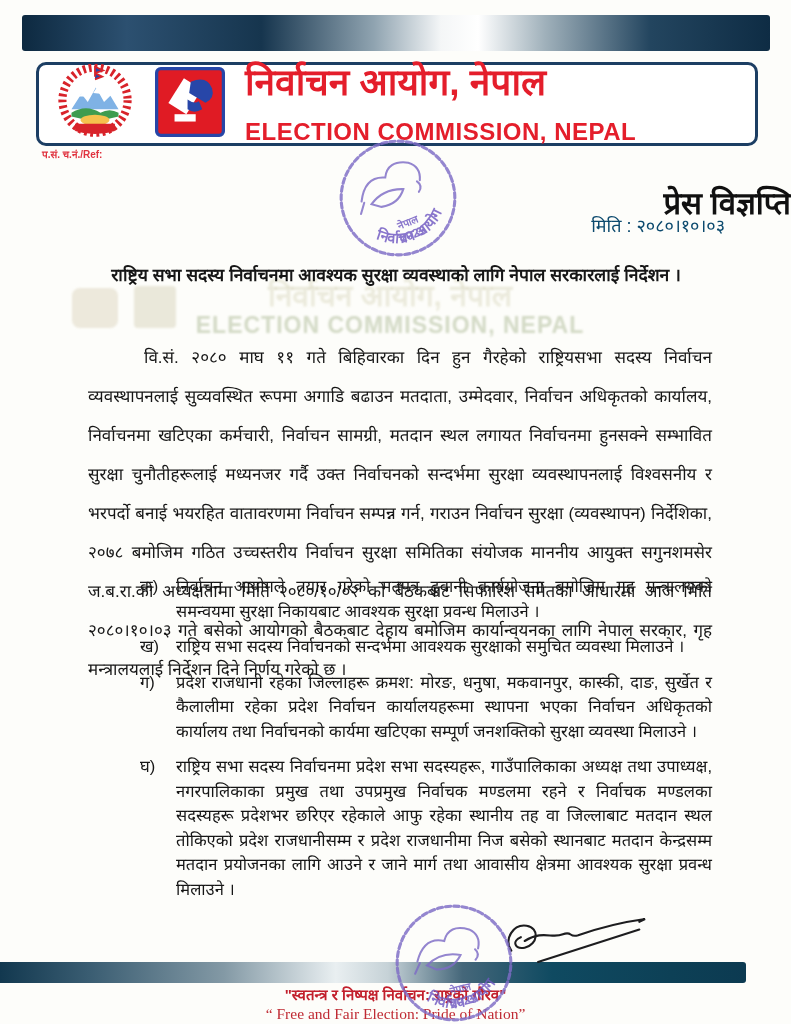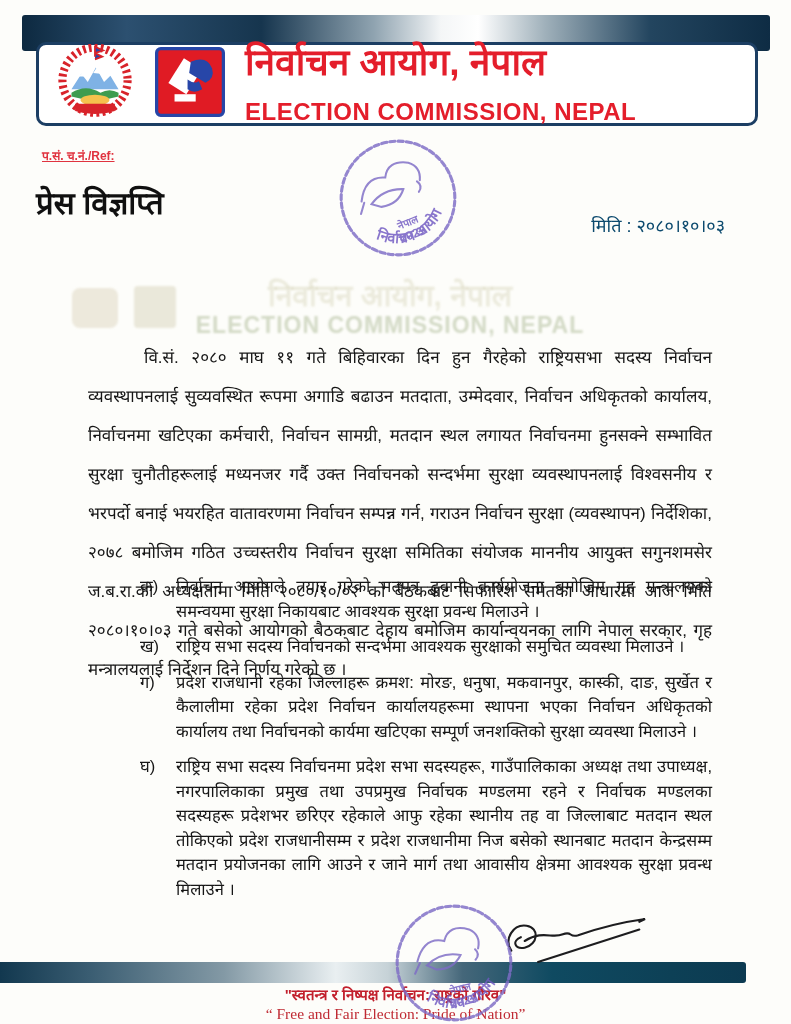--- a/index.html
+++ b/index.html
@@ -16,36 +16,36 @@
       #f4f6f7 56%,#ffffff 61%,#9fb0ba 70%,#23455f 84%,#0e2c44 100%);
   }
   .scan-bar-bottom {
     position:absolute; left:0; top:962px; width:746px; height:21px; border-radius:0 3px 3px 0;
     background:linear-gradient(90deg,#12384f 0%,#3a5d72 12%,#8399a5 30%,#e9eff1 45%,
       #c6d2d7 52%,#45677a 62%,#0f4a61 74%,#0d4056 90%,#0c3a51 100%);
     z-index:1;
   }
   
   .header-box {
-    position:absolute; left:36px; top:42px; width:722px; height:84px;
+    position:absolute; left:36px; top:62px; width:722px; height:84px;
     background:#ffffff; border:3px solid #1c3e63; border-radius:10px;
     display:flex; align-items:center; padding:3px 12px; gap:16px;
   }
   .titles { display:flex; flex-direction:column; line-height:1.02; margin-left:4px; }
   .title-np { color:#e41e2b; font-weight:bold; font-size:37px; }
   .title-en { color:#e41e2b; font-weight:bold; font-size:24px; letter-spacing:.5px; margin-top:18px; }
-  .ref-line { position:absolute; left:42px; top:147px; color:#e0333f; font-size:12px; font-weight:bold;text-decoration:underline; }
+  .ref-line { position:absolute; left:42px; top:147px; color:#e0333f; font-size:10px; font-weight:bold; }
 
   
   .stamp { position:absolute; width:124px; height:124px; opacity:.82; pointer-events:none; z-index:3; }
   .stamp-1 { left:336px; top:136px; transform:rotate(-22deg); }
   .stamp-2 { left:392px; top:901px; transform:rotate(-14deg); }
 
-  .press-title { position:absolute; left:0; right:0; top:181px; text-align:left;
-    font-size:31px; font-weight:bold; color:#101010; z-index:4;padding-left:36px; }
+  .press-title { position:absolute; left:0; right:0; top:181px; text-align:right;
+    font-size:31px; font-weight:bold; color:#101010; z-index:4; }
   .date-line { position:absolute; right:66px; top:213px; font-size:18px; color:#0c4a6e; }
 
   .subject { position:absolute; left:56px; width:680px; top:262px; text-align:center;
     font-weight:bold; font-size:17.5px; z-index:2; }
 
   
   .ghost { position:absolute; left:60px; width:660px; top:280px; text-align:center;
     filter:blur(1.3px); pointer-events:none; z-index:0; }
   .ghost-np { font-size:30px; font-weight:bold; color:rgba(175,168,112,.22); line-height:1.05; }
   .ghost-en { font-size:23px; font-weight:bold; color:rgba(148,166,118,.40); letter-spacing:1px; }
@@ -128,20 +128,21 @@
   <div class="press-title">प्रेस विज्ञप्ति</div>
   <div class="date-line">मिति : २०८०।१०।०३</div>
 
   <div class="ghost">
     <div class="ghost-logo"></div>
     <div class="ghost-box"></div>
     <div class="ghost-np">निर्वाचन आयोग, नेपाल</div>
     <div class="ghost-en">ELECTION COMMISSION, NEPAL</div>
   </div>
 
+  <div class="subject">राष्ट्रिय सभा सदस्य निर्वाचनमा आवश्यक सुरक्षा व्यवस्थाको लागि नेपाल सरकारलाई निर्देशन ।</div>
 
   <div class="body-text">वि.सं. २०८० माघ ११ गते बिहिवारका दिन हुन गैरहेको राष्ट्रियसभा सदस्य निर्वाचन व्यवस्थापनलाई सुव्यवस्थित रूपमा अगाडि बढाउन मतदाता, उम्मेदवार, निर्वाचन अधिकृतको कार्यालय, निर्वाचनमा खटिएका कर्मचारी, निर्वाचन सामग्री, मतदान स्थल लगायत निर्वाचनमा हुनसक्ने सम्भावित सुरक्षा चुनौतीहरूलाई मध्यनजर गर्दै उक्त निर्वाचनको सन्दर्भमा सुरक्षा व्यवस्थापनलाई विश्वसनीय र भरपर्दो बनाई भयरहित वातावरणमा निर्वाचन सम्पन्न गर्न, गराउन निर्वाचन सुरक्षा (व्यवस्थापन) निर्देशिका, २०७८ बमोजिम गठित उच्चस्तरीय निर्वाचन सुरक्षा समितिका संयोजक माननीय आयुक्त सगुनशमसेर ज.ब.रा.को अध्यक्षतामा मिति २०८०/१०/०२ को बैठकबाट सिफारिश समेतका आधारमा आज मिति २०८०।१०।०३ गते बसेको आयोगको बैठकबाट देहाय बमोजिम कार्यान्वयनका लागि नेपाल सरकार, गृह मन्त्रालयलाई निर्देशन दिने निर्णय गरेको छ ।</div>
 
   <div class="directives">
     <div class="directive">
       <span class="d-label">क)</span>
       <span class="d-text">निर्वाचन आयोगले तयार गरेको मतपत्र ढुवानी कार्ययोजना बमोजिम गृह मन्त्रालयको समन्वयमा सुरक्षा निकायबाट आवश्यक सुरक्षा प्रवन्ध मिलाउने ।</span>
     </div>
     <div class="directive">
       <span class="d-label">ख)</span>

